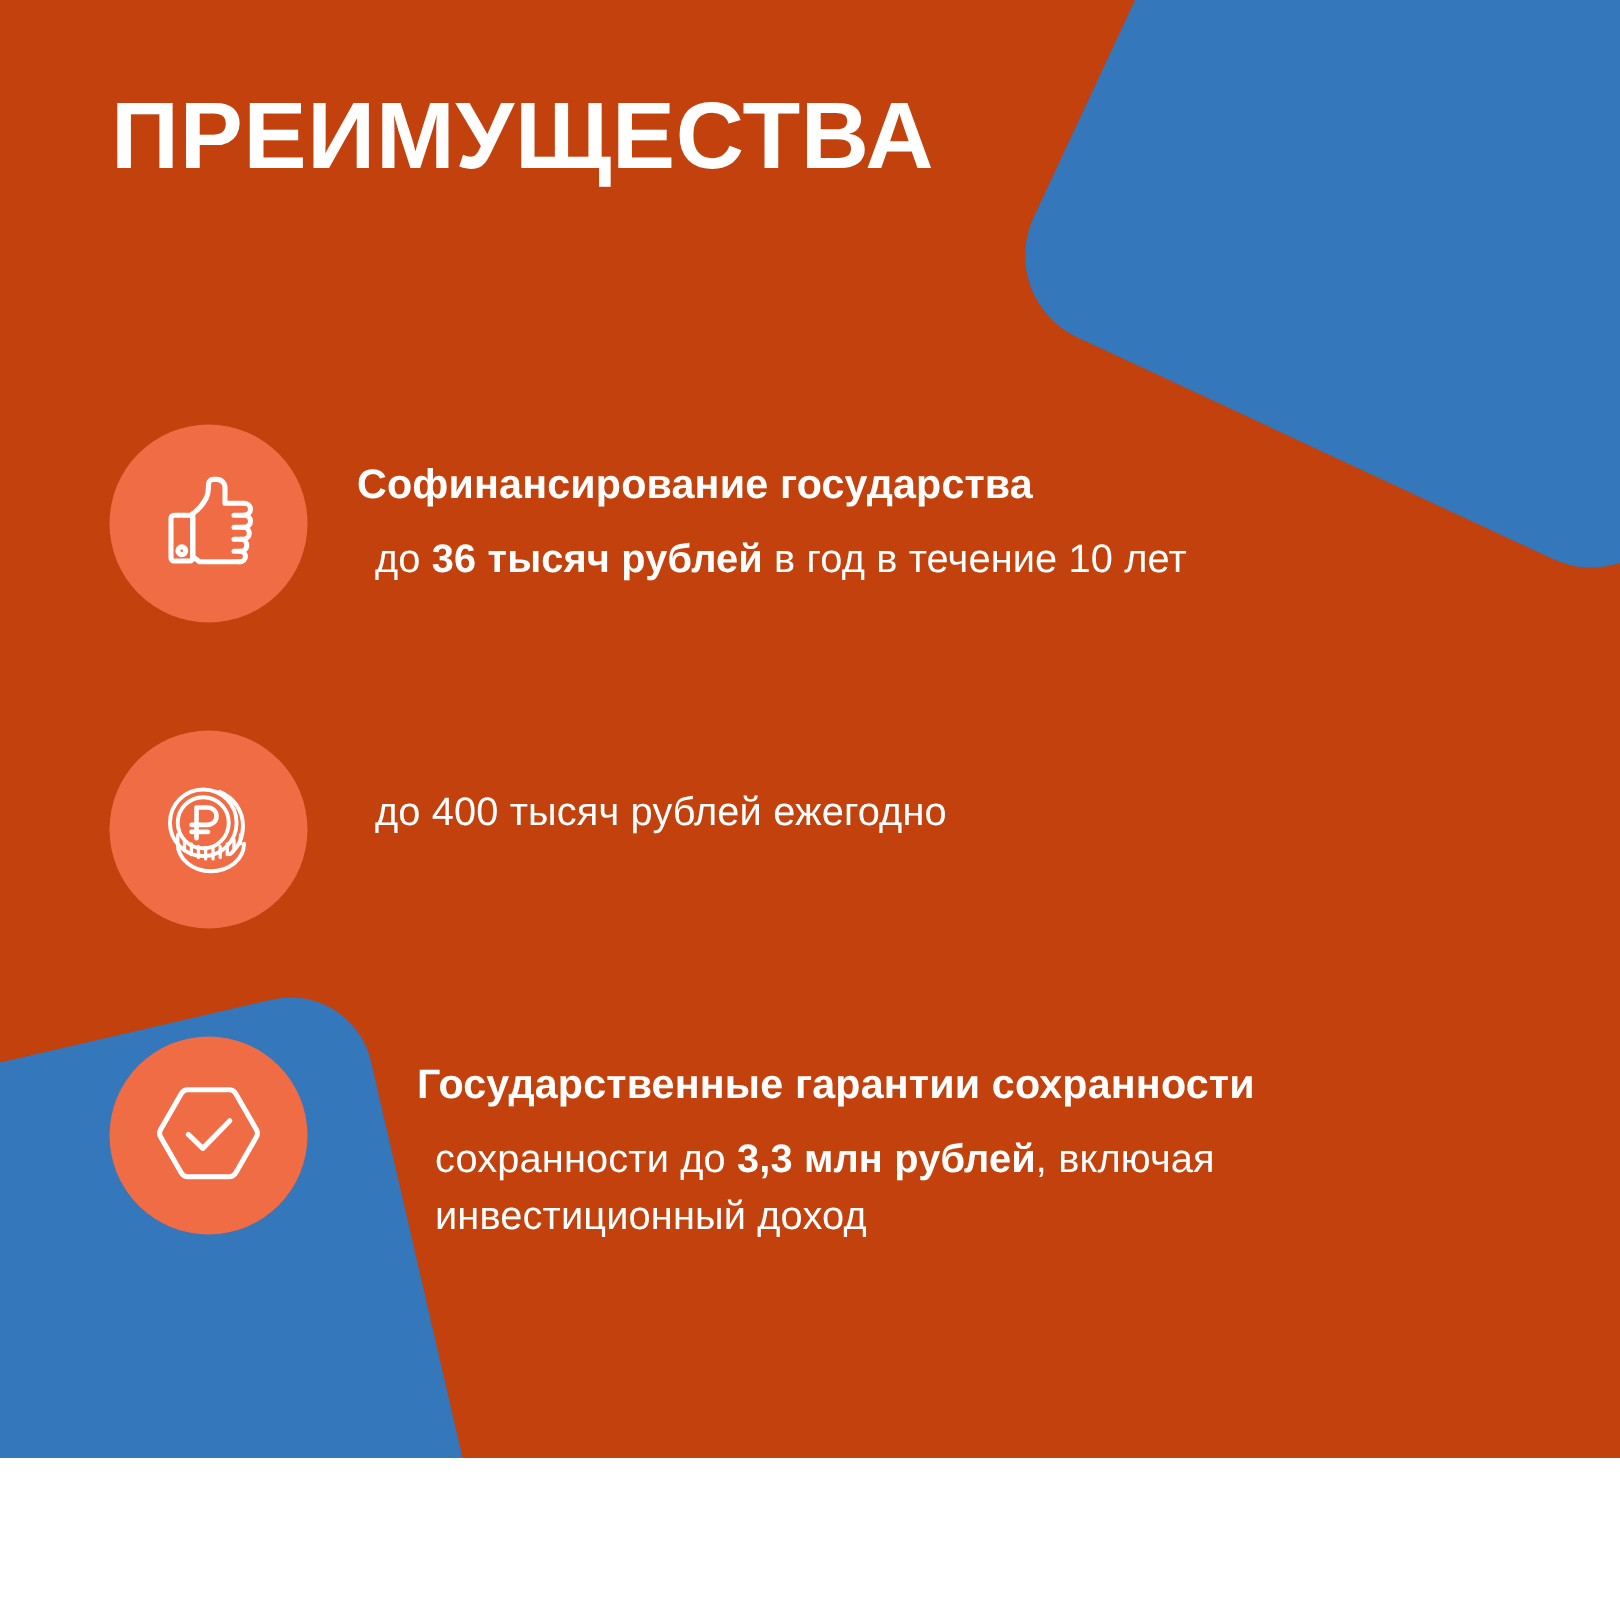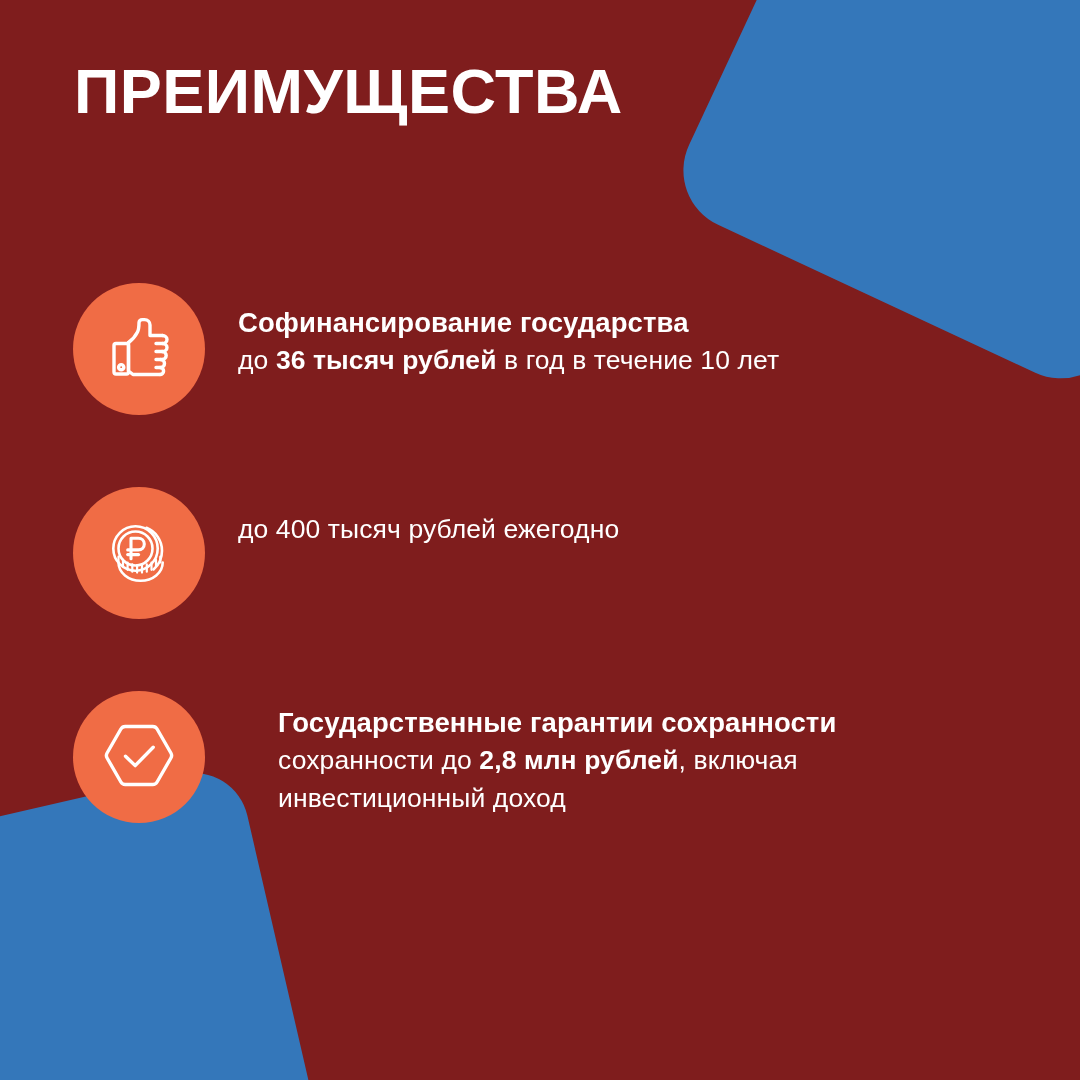--- a/index.html
+++ b/index.html
@@ -4,23 +4,23 @@
 <title>Преимущества</title>
 <style>
   html, body {
     margin: 0;
     padding: 0;
     background: #ffffff;
   }
   #slide {
     position: relative;
     width: 1080px;
-    height: 1080px;
+    height: 972px;
     overflow: hidden;
-    background: #7f1d1d;
+    background: #c2410c;
     font-family: "Liberation Sans", "DejaVu Sans", sans-serif;
     -webkit-font-smoothing: antialiased;
   }
 
   
   .blue-shape {
     position: absolute;
     background: #3477BA;
     pointer-events: none;
   }
@@ -97,21 +97,21 @@
     font-weight: 700;
     line-height: 1.38;
     letter-spacing: 0.1px;
     margin: 0;
   }
   .feature-sub {
     font-size: 26.5px;
     font-weight: 400;
     line-height: 1.42;
     letter-spacing: 0.1px;
-    margin: 0;
+    margin: 12px;
   }
   .feature-sub b,
   .feature-sub strong { font-weight: 700; }
   .feature-sub.all-bold { font-weight: 400; }
 
   
   #feature-row-2 .feature-text { padding-top: 24px; }
   #feature-row-3 .feature-text { padding-top: 13px; }
 </style>
 </head>
@@ -183,18 +183,18 @@
                      C57.2 66.55 55.6 67.5 53.8 67.5 L26.2 67.5
                      C24.4 67.5 22.8 66.55 21.9 65 L8.1 41
                      C7.2 39.45 7.2 37.55 8.1 36 L21.9 12
                      C22.8 10.45 24.4 9.5 26.2 9.5 Z"></path>
             <path d="M26.5 39.3 L36.2 48.6 L54.2 30.2"></path>
           </svg>
         </span>
       </div>
       <div class="feature-text">
         <p class="feature-title">Государственные гарантии сохранности</p>
-        <p class="feature-sub"><span>сохранности до </span><b>2,8 млн рублей</b><span>, включая инвестиционный доход</span></p>
+        <p class="feature-sub"><span>сохранности до </span><b>3,3 млн рублей</b><span>, включая инвестиционный доход</span></p>
       </div>
     </div>
 
   </div>
 </div>
 
 </body></html>

